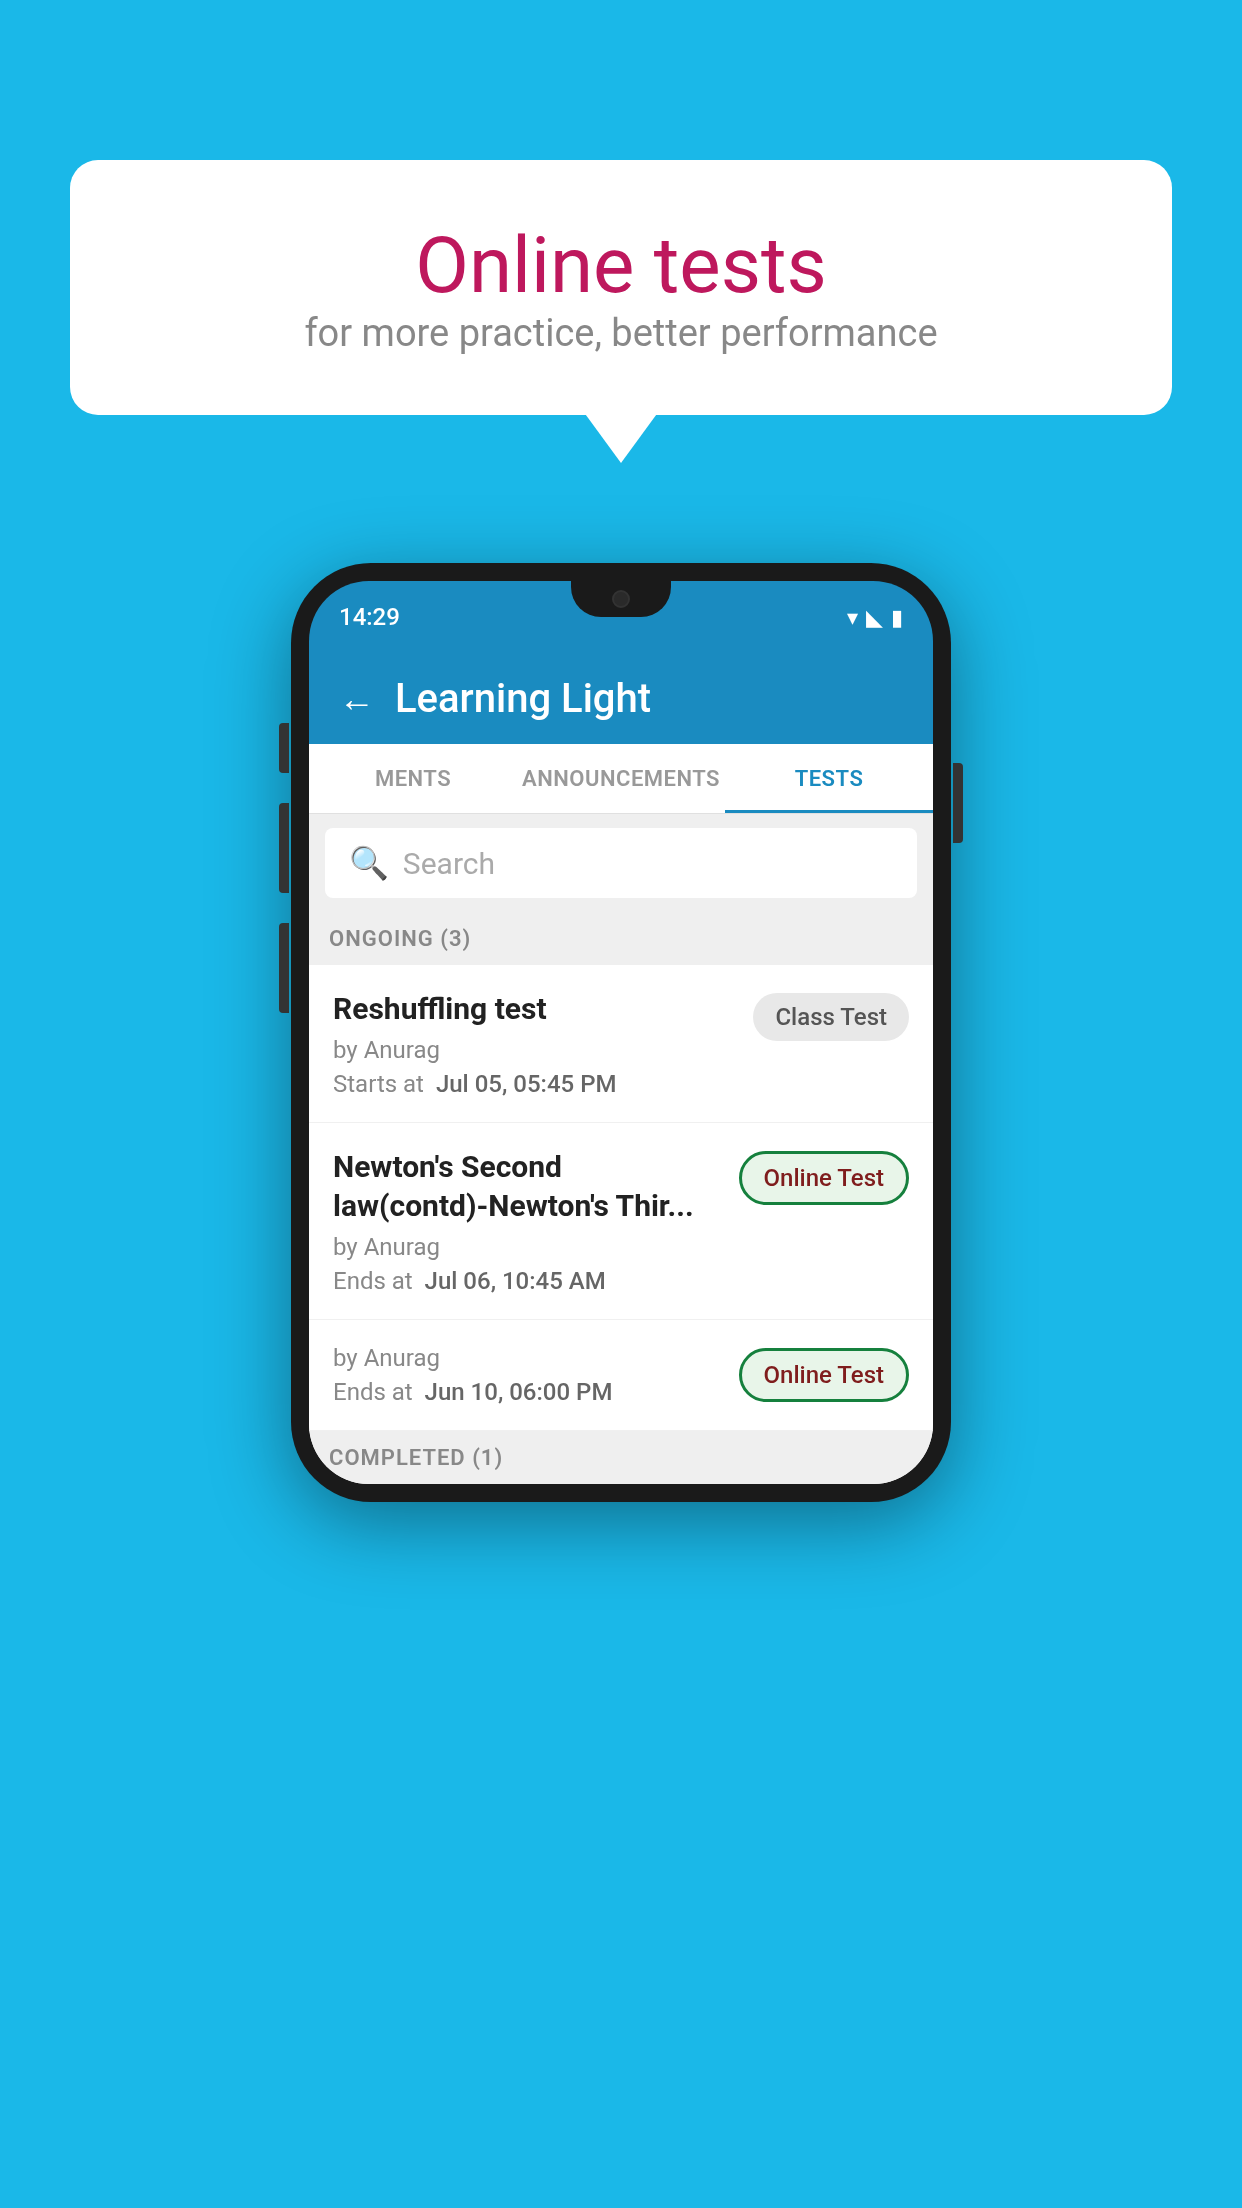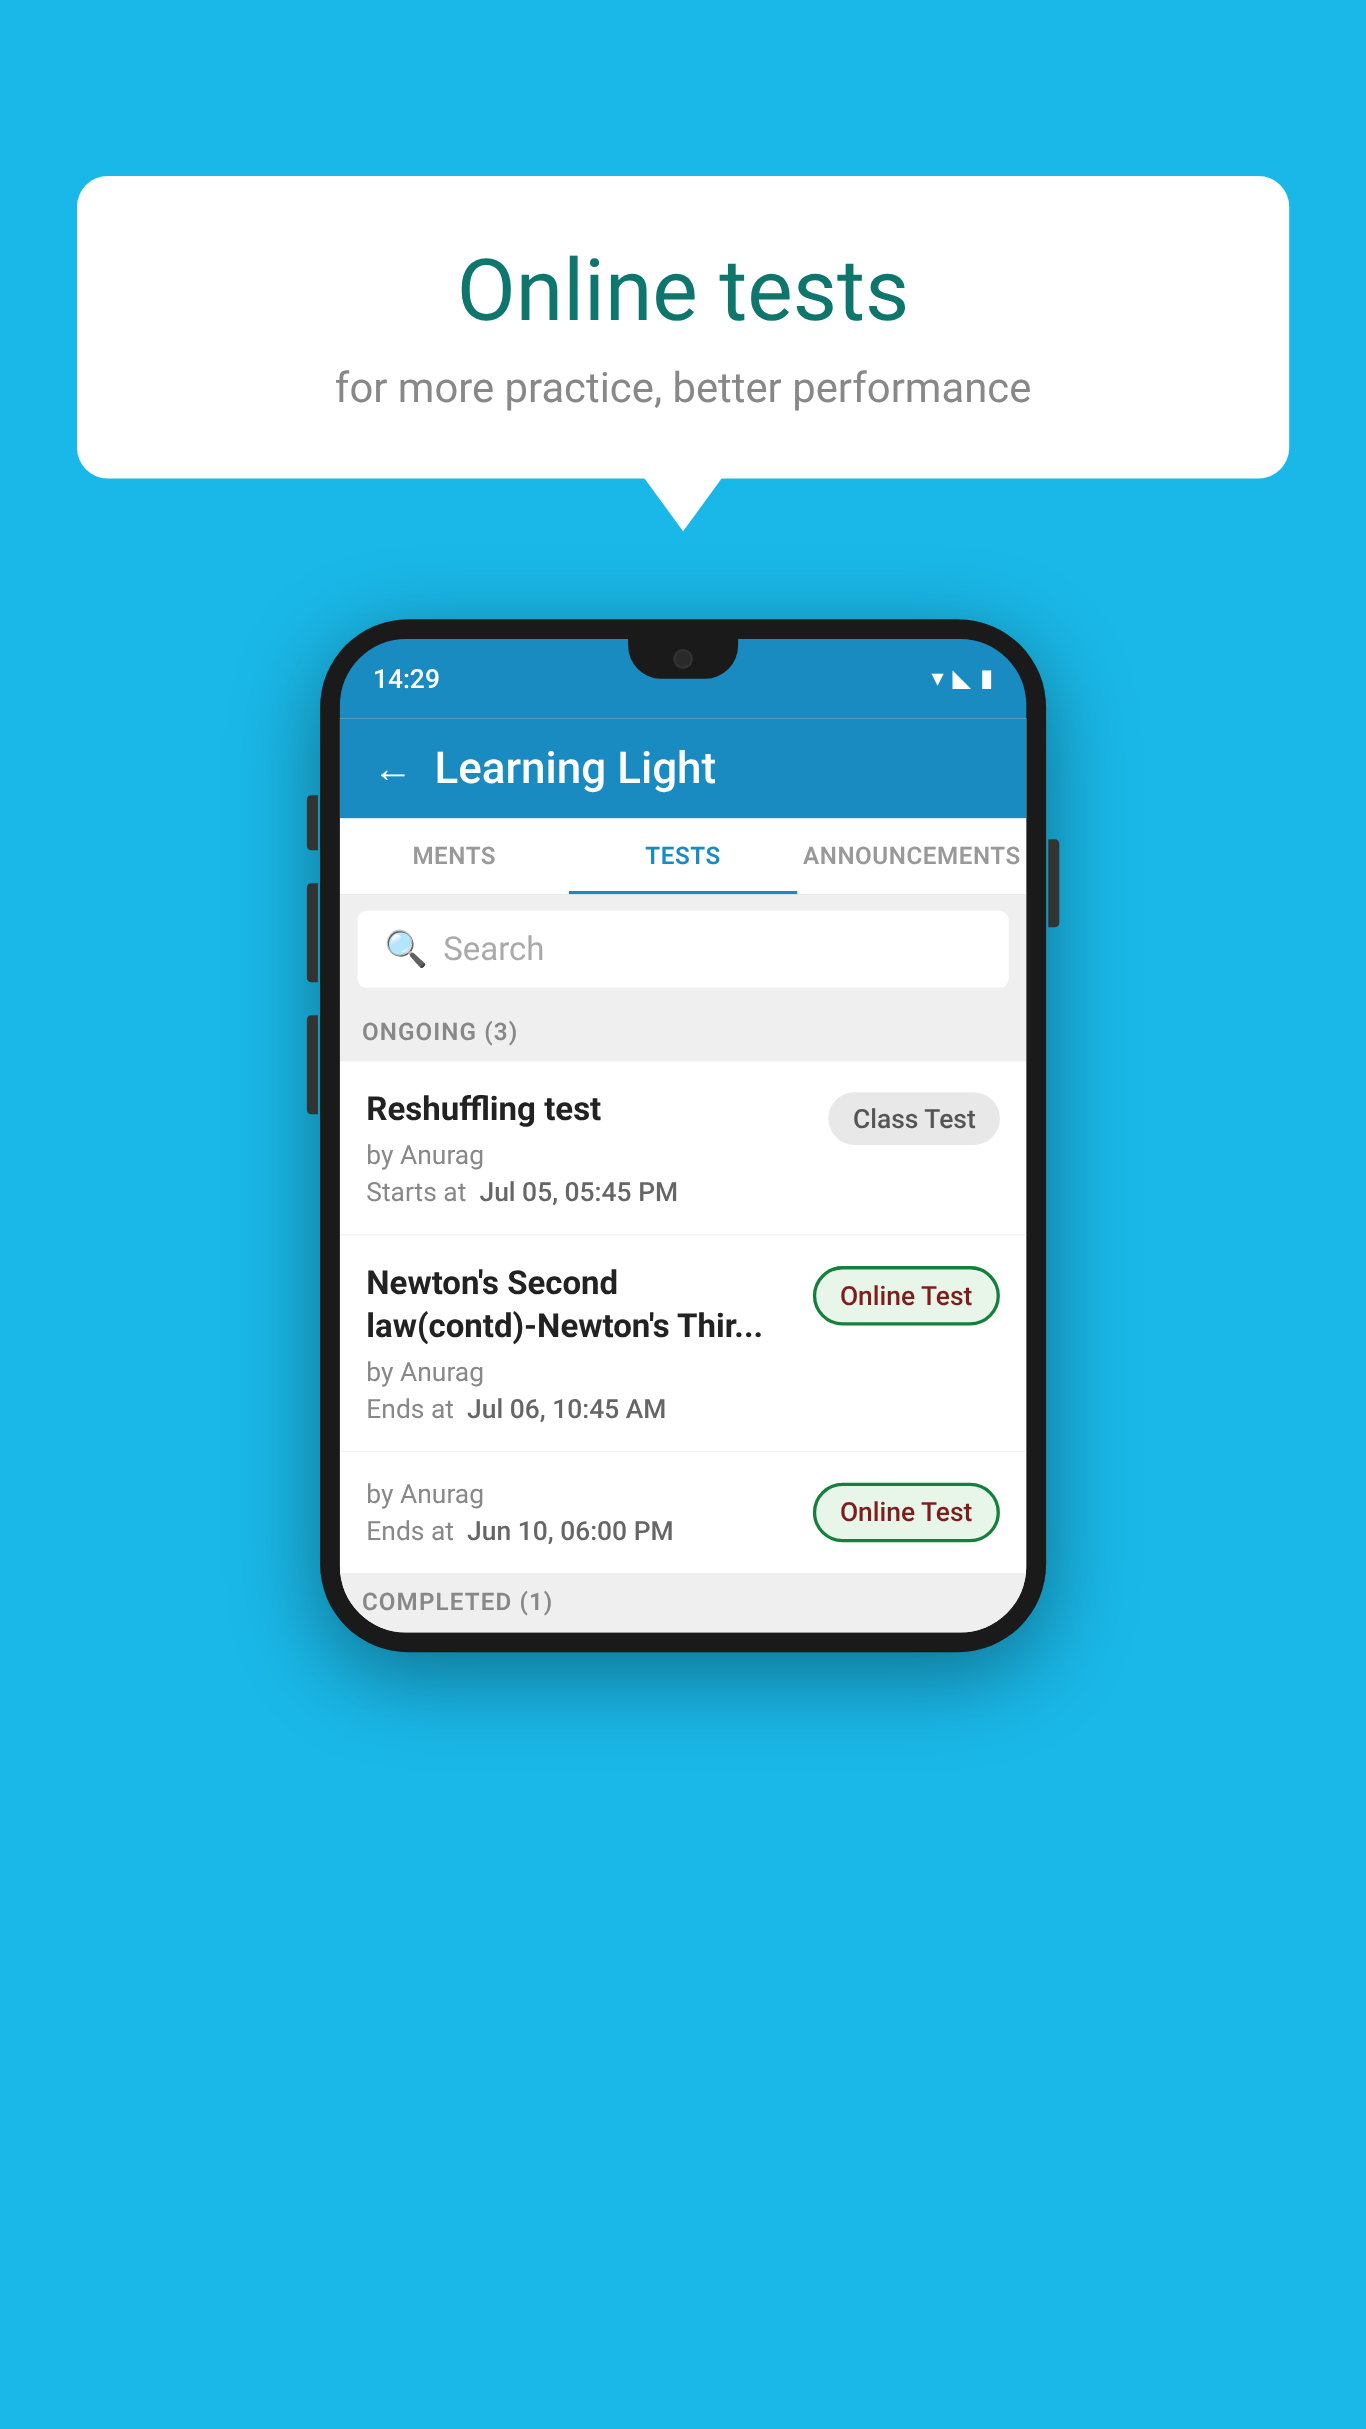--- a/index.html
+++ b/index.html
@@ -37,24 +37,23 @@
       left: 50%;
       transform: translateX(-50%);
       width: 0;
       height: 0;
       border-left: 38px solid transparent;
       border-right: 38px solid transparent;
       border-top: 52px solid white;
     }
 
     .speech-bubble .title {
-      color: #0f766e;
+      color: #be185d;
       font-size: 78px;
       font-weight: 400;
-      margin-bottom: 20px;
     }
 
     .speech-bubble .subtitle {
       color: #888;
       font-size: 38px;
       font-weight: 400;
     }
 
     
     .phone-wrapper {
@@ -364,22 +363,22 @@
 
     <div class="phone-screen">
 
       <div class="app-header">
         <div class="back-arrow">←</div>
         <div class="app-title">Learning Light</div>
       </div>
 
       <div class="tabs-bar">
         <div class="tab-item">MENTS</div>
+        <div class="tab-item">ANNOUNCE­MENTS</div>
         <div class="tab-item active">TESTS</div>
-        <div class="tab-item">ANNOUNCE­MENTS</div>
       </div>
 
       <div class="search-bar-wrapper">
         <div class="search-bar">
           <span class="search-icon-svg">🔍</span>
           <span class="search-placeholder">Search</span>
         </div>
       </div>
 
       <div class="section-label">ONGOING (3)</div>

